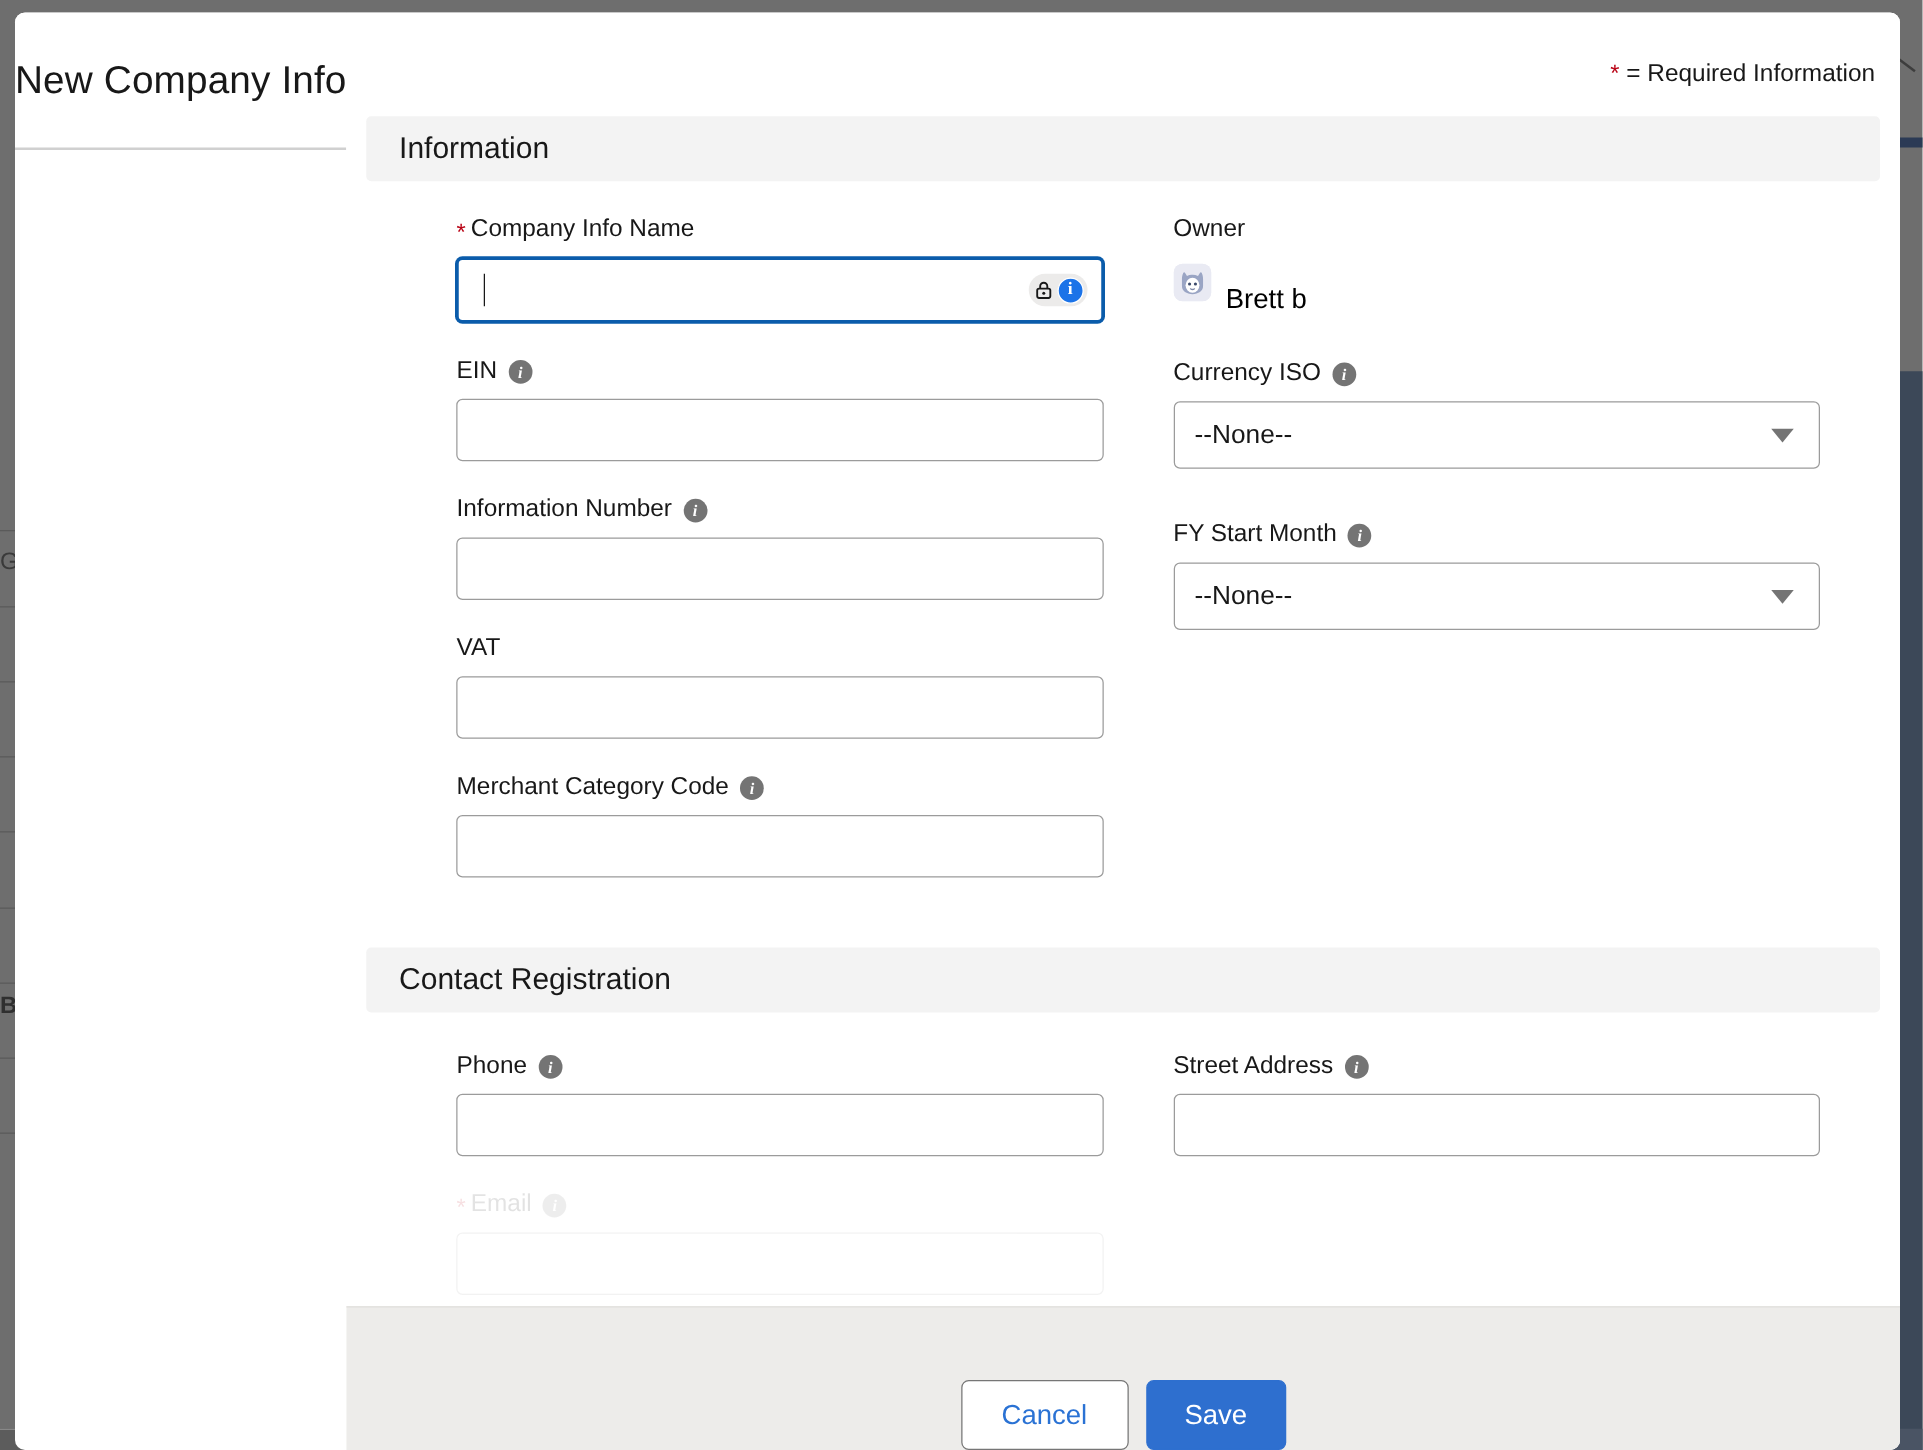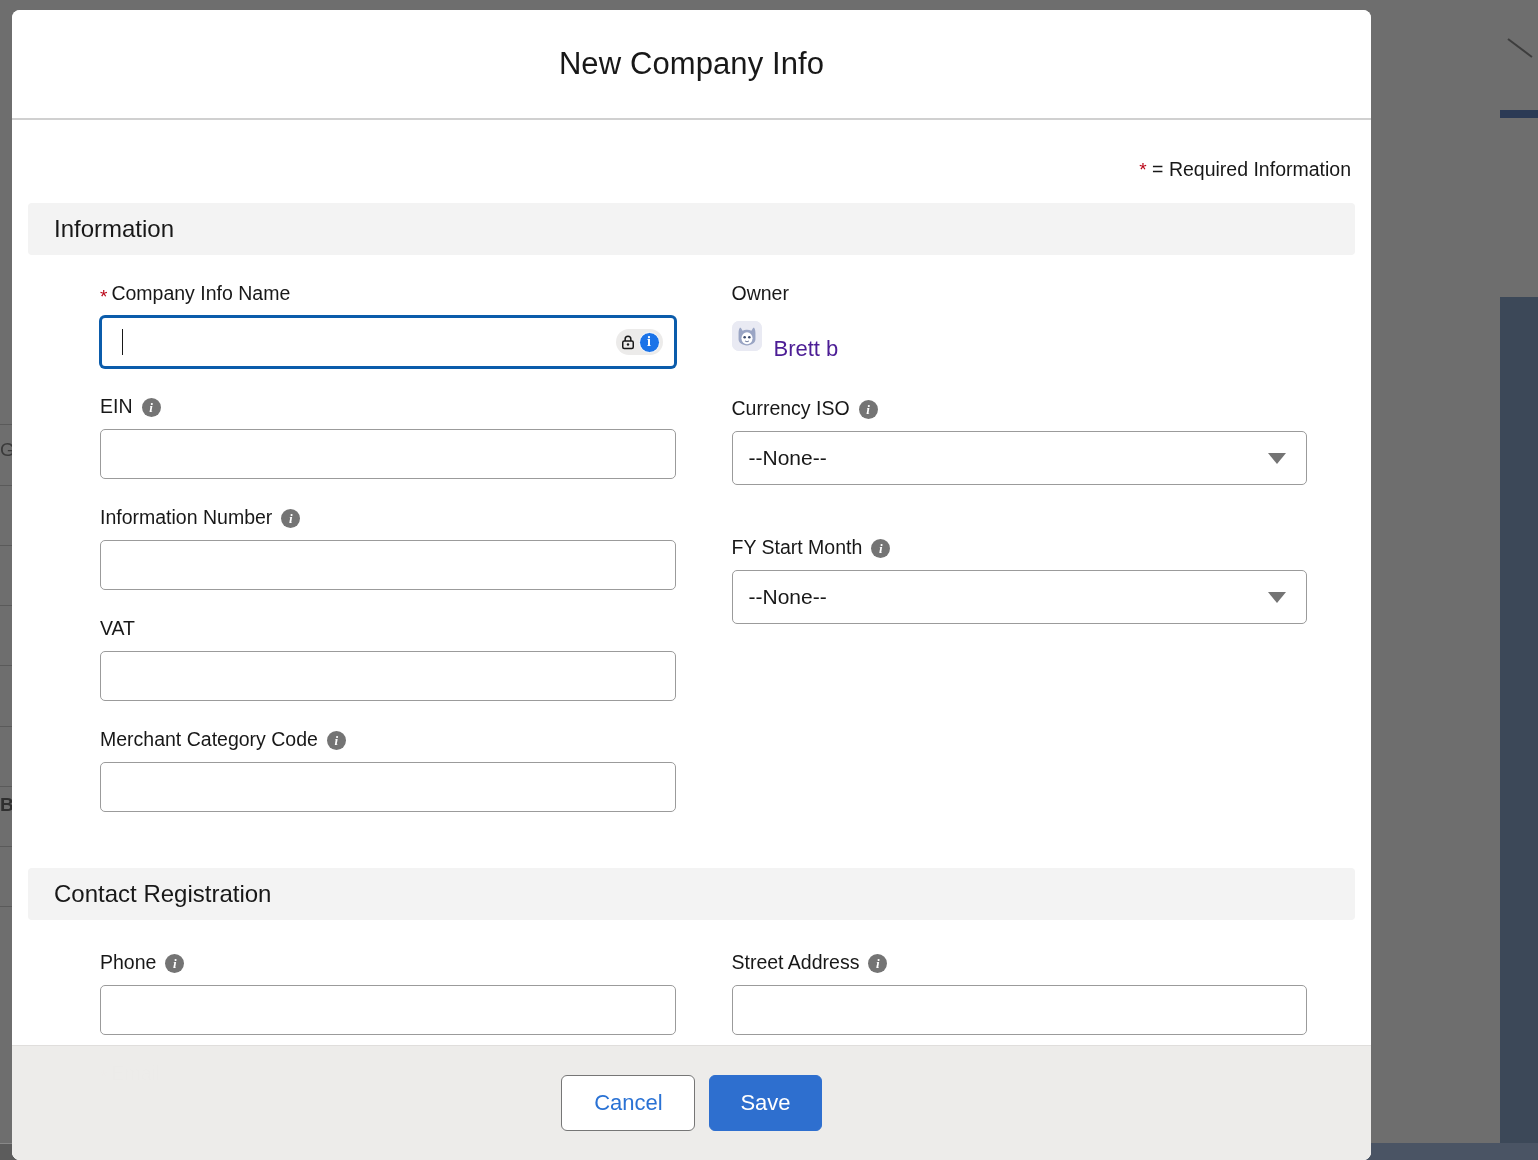--- a/index.html
+++ b/index.html
@@ -51,25 +51,25 @@
   #backdrop .bg-diag {
     position: absolute; left: 1508px; top: 38px;
     width: 30px; height: 2px; background: #3d3d3d;
     transform: rotate(37deg); transform-origin: left center;
   }
 
   
   #modal {
     position: absolute;
     left: 12px; top: 10px;
-    width: 1359px; height: 1150px;
+    width: 1508px; height: 1150px;
     background: #ffffff;
     border-radius: 8px;
     overflow: hidden;
-    display: flex; flex-direction: column;
+    display: flex; flex-direction: row;
   }
 
   #modal-header {
     height: 110px; min-height: 110px;
     border-bottom: 2px solid #d0d0d0;
     display: flex; align-items: center; justify-content: center;
     background: #fff;
   }
   #modal-title {
     font-size: 31px;
@@ -226,32 +226,32 @@
     gap: 12px;
     height: 40px;
   }
   .avatar {
     width: 30px; height: 30px;
     border-radius: 7px;
     background: #e8e9f2;
     display: block;
     flex: none;
   }
-  .owner-name { font-size: 22px; color: #4c1d95; margin-top: 26px; }
+  .owner-name { font-size: 22px; color: #000000; margin-top: 26px; }
 
   
   .faded { opacity: .12; }
 
   #modal-footer {
     position: absolute;
     left: 0; right: 0; bottom: 0;
     height: 115px;
     background: rgba(236,235,233,0.96);
     border-top: 1px solid #e0dedc;
-    display: flex; align-items: center; justify-content: center;
+    display: flex; align-items: flex-end; justify-content: center;
     gap: 14px;
     z-index: 10;
   }
   .btn {
     height: 56px;
     border-radius: 6px;
     font-size: 22px;
     font-family: "Liberation Sans", sans-serif;
     cursor: pointer;
     padding: 0 30px;
@@ -389,21 +389,21 @@
           <div class="field-label">
             <span>Currency ISO</span>
             <span class="info-icon">i</span>
           </div>
           <div class="select-input">
             <span>--None--</span>
             <span class="select-arrow"></span>
           </div>
         </div>
 
-        <div class="field" style="margin-top:24px">
+        <div class="field" style="margin-top:14px">
           <div class="field-label">
             <span>FY Start Month</span>
             <span class="info-icon">i</span>
           </div>
           <div class="select-input">
             <span>--None--</span>
             <span class="select-arrow"></span>
           </div>
         </div>
       </div>

